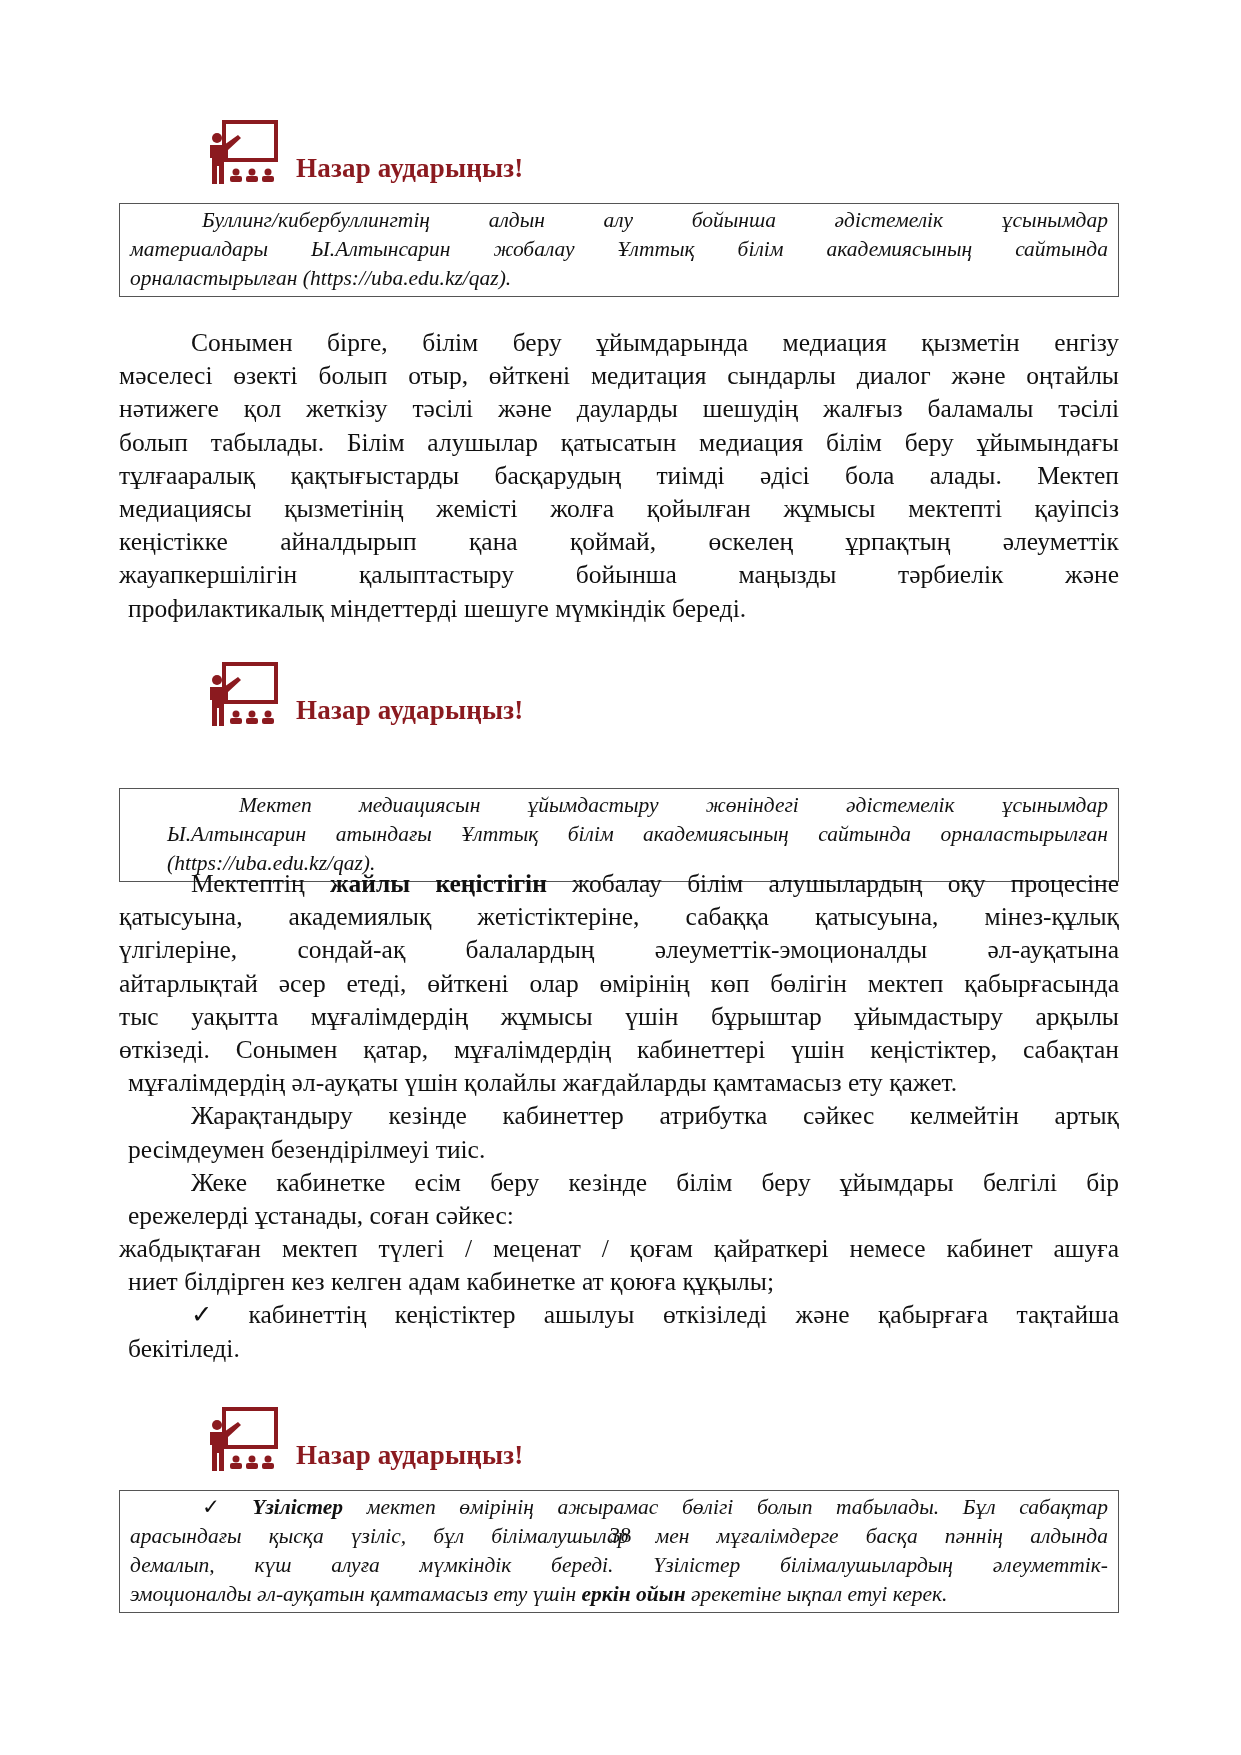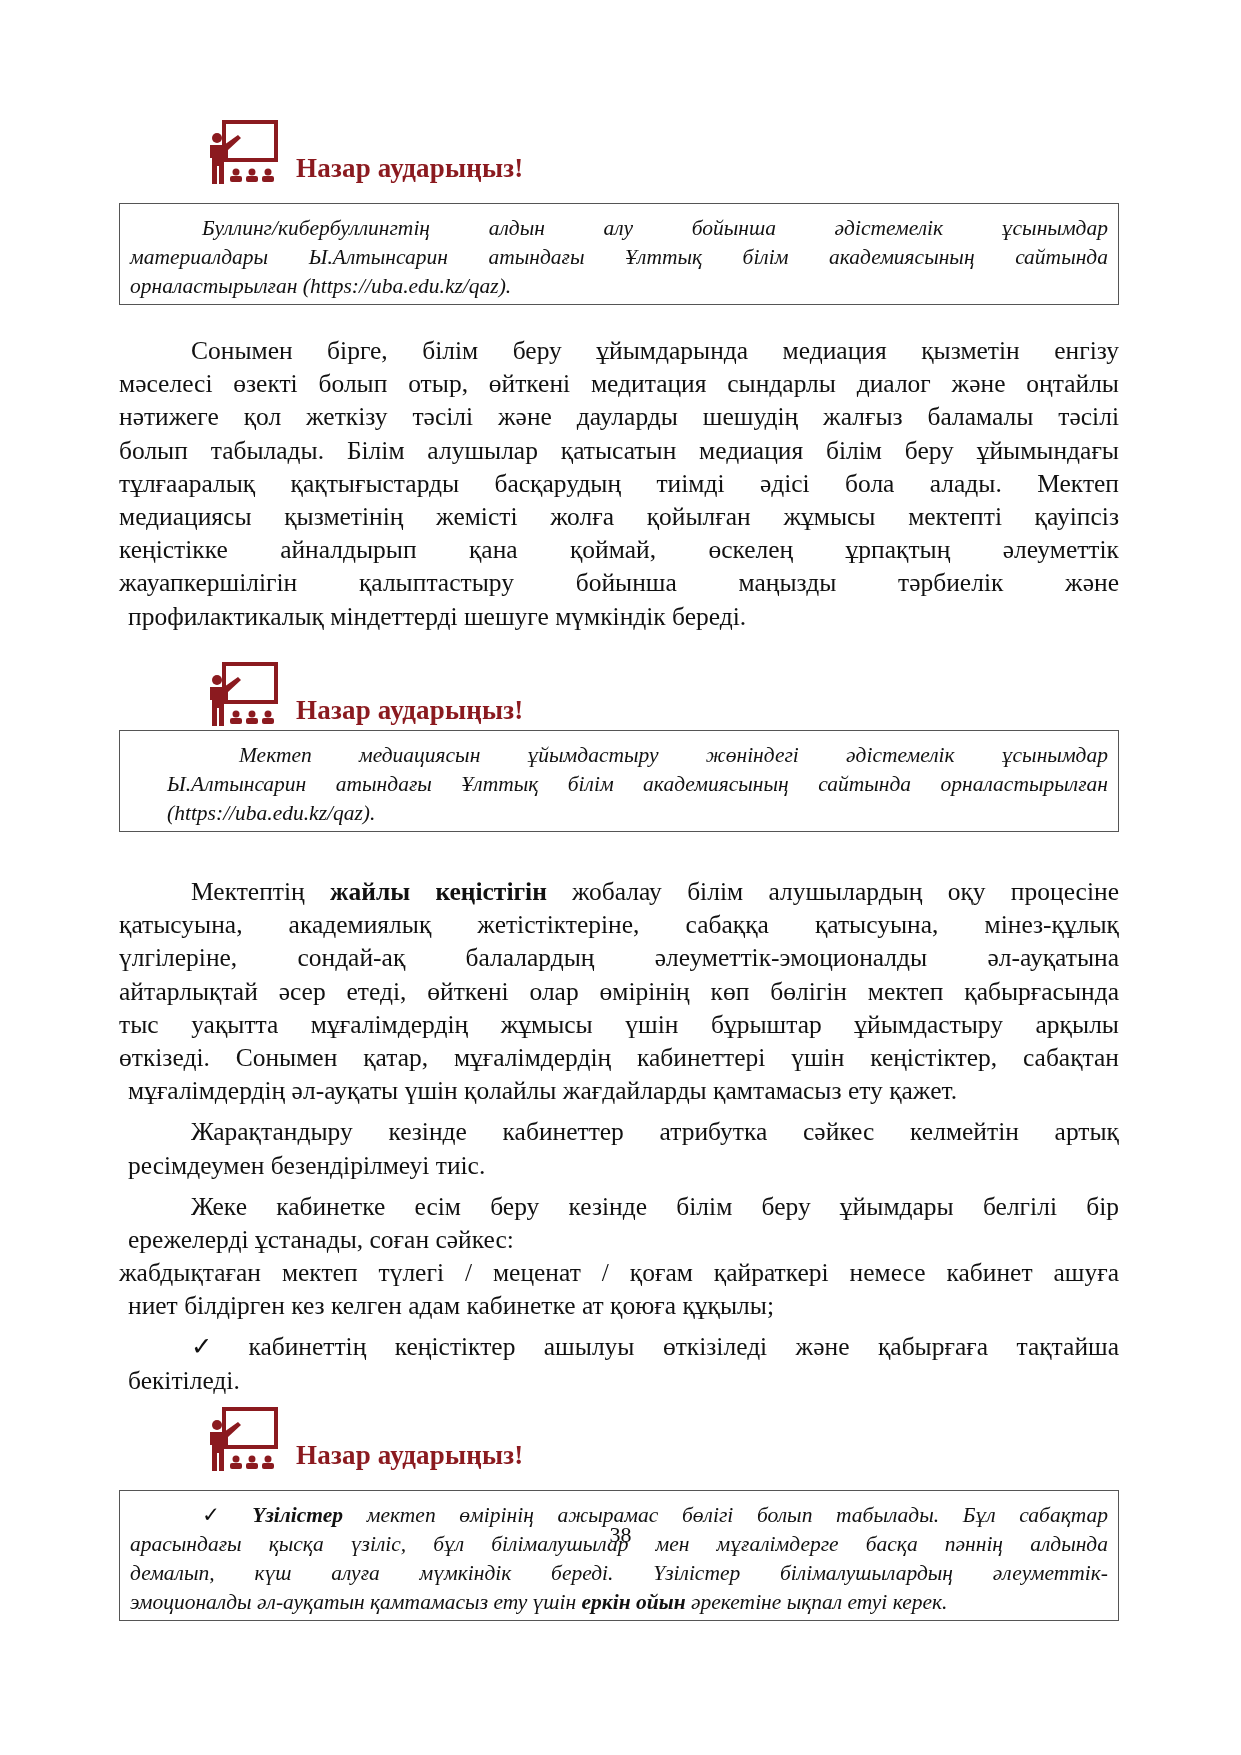--- a/index.html
+++ b/index.html
@@ -22,21 +22,21 @@
     border: 1.5px solid #555; box-sizing: border-box;
     padding: 2px 10px 3px 10px;
     font-size: 21.5px; font-style: italic; line-height: 29px;
     text-align: justify;
   }
   .note-box .line { display: block; text-align: justify; text-align-last: justify; white-space: nowrap; }
   .note-box .line.last { text-align-last: left; }
   .body-block { position: absolute; left: 119px; width: 1000px; font-size: 25.5px; line-height: 33.2px; }
   .body-block .line { display: block; text-align: justify; text-align-last: justify; white-space: nowrap; height: 33.2px; }
   .body-block .line.last { text-align-last: left; margin-left: 9px; }
-  .indent { padding-left: 72px; margin-top: 8px; }
+  .indent { padding-left: 72px; }
   b { font-weight: bold; }
   .check { font-style: normal; margin-right: 14px; }
   .page-number {
     position: absolute; left: 0; width: 1241px; top: 1522px; text-align: center;
     font-size: 22px;
   }
 </style>
 </head>
 <body>
 
@@ -54,21 +54,21 @@
         <rect x="42" y="58" width="12" height="6" rx="2" stroke="none"></rect>
         <circle cx="64" cy="54" r="3.5" stroke="none"></circle>
         <rect x="58" y="58" width="12" height="6" rx="2" stroke="none"></rect>
       </g>
     </svg>
     <span class="attn-title">Назар аударыңыз!</span>
   </div>
 
   <div class="note-box" style="top:203px;">
     <span class="line indent">Буллинг/кибербуллингтің алдын алу бойынша әдістемелік ұсынымдар</span>
-    <span class="line">материалдары Ы.Алтынсарин атындағы Ұлттық білім академиясының сайтында</span>
+    <span class="line">материалдары Ы.Алтынсарин жобалау Ұлттық білім академиясының сайтында</span>
     <span class="line last">орналастырылған (https://uba.edu.kz/qaz).</span>
   </div>
 
   <div class="body-block" style="top:326px;">
     <span class="line indent">Сонымен бірге, білім беру ұйымдарында медиация қызметін енгізу</span>
     <span class="line">мәселесі өзекті болып отыр, өйткені медитация сындарлы диалог және оңтайлы</span>
     <span class="line">нәтижеге қол жеткізу тәсілі және дауларды шешудің жалғыз баламалы тәсілі</span>
     <span class="line">болып табылады. Білім алушылар қатысатын медиация білім беру ұйымындағы</span>
     <span class="line">тұлғааралық қақтығыстарды басқарудың тиімді әдісі бола алады. Мектеп</span>
     <span class="line">медиациясы қызметінің жемісті жолға қойылған жұмысы мектепті қауіпсіз</span>
@@ -87,21 +87,21 @@
         <rect x="26" y="58" width="12" height="6" rx="2" stroke="none"></rect>
         <circle cx="48" cy="54" r="3.5" stroke="none"></circle>
         <rect x="42" y="58" width="12" height="6" rx="2" stroke="none"></rect>
         <circle cx="64" cy="54" r="3.5" stroke="none"></circle>
         <rect x="58" y="58" width="12" height="6" rx="2" stroke="none"></rect>
       </g>
     </svg>
     <span class="attn-title">Назар аударыңыз!</span>
   </div>
 
-  <div class="note-box" style="top:730px;padding-left:47px;">
+  <div class="note-box" style="top:788px;padding-left:47px;">
     <span class="line indent">Мектеп медиациясын ұйымдастыру жөніндегі әдістемелік ұсынымдар</span>
     <span class="line">Ы.Алтынсарин атындағы Ұлттық білім академиясының сайтында орналастырылған</span>
     <span class="line last">(https://uba.edu.kz/qaz).</span>
   </div>
 
   <div class="body-block" style="top:867px;">
     <span class="line indent"><span>Мектептің </span><b>жайлы кеңістігін</b><span> жобалау білім алушылардың оқу процесіне</span></span>
     <span class="line">қатысуына, академиялық жетістіктеріне, сабаққа қатысуына, мінез-құлық</span>
     <span class="line">үлгілеріне, сондай-ақ балалардың әлеуметтік-эмоционалды әл-ауқатына</span>
     <span class="line">айтарлықтай әсер етеді, өйткені олар өмірінің көп бөлігін мектеп қабырғасында</span>

